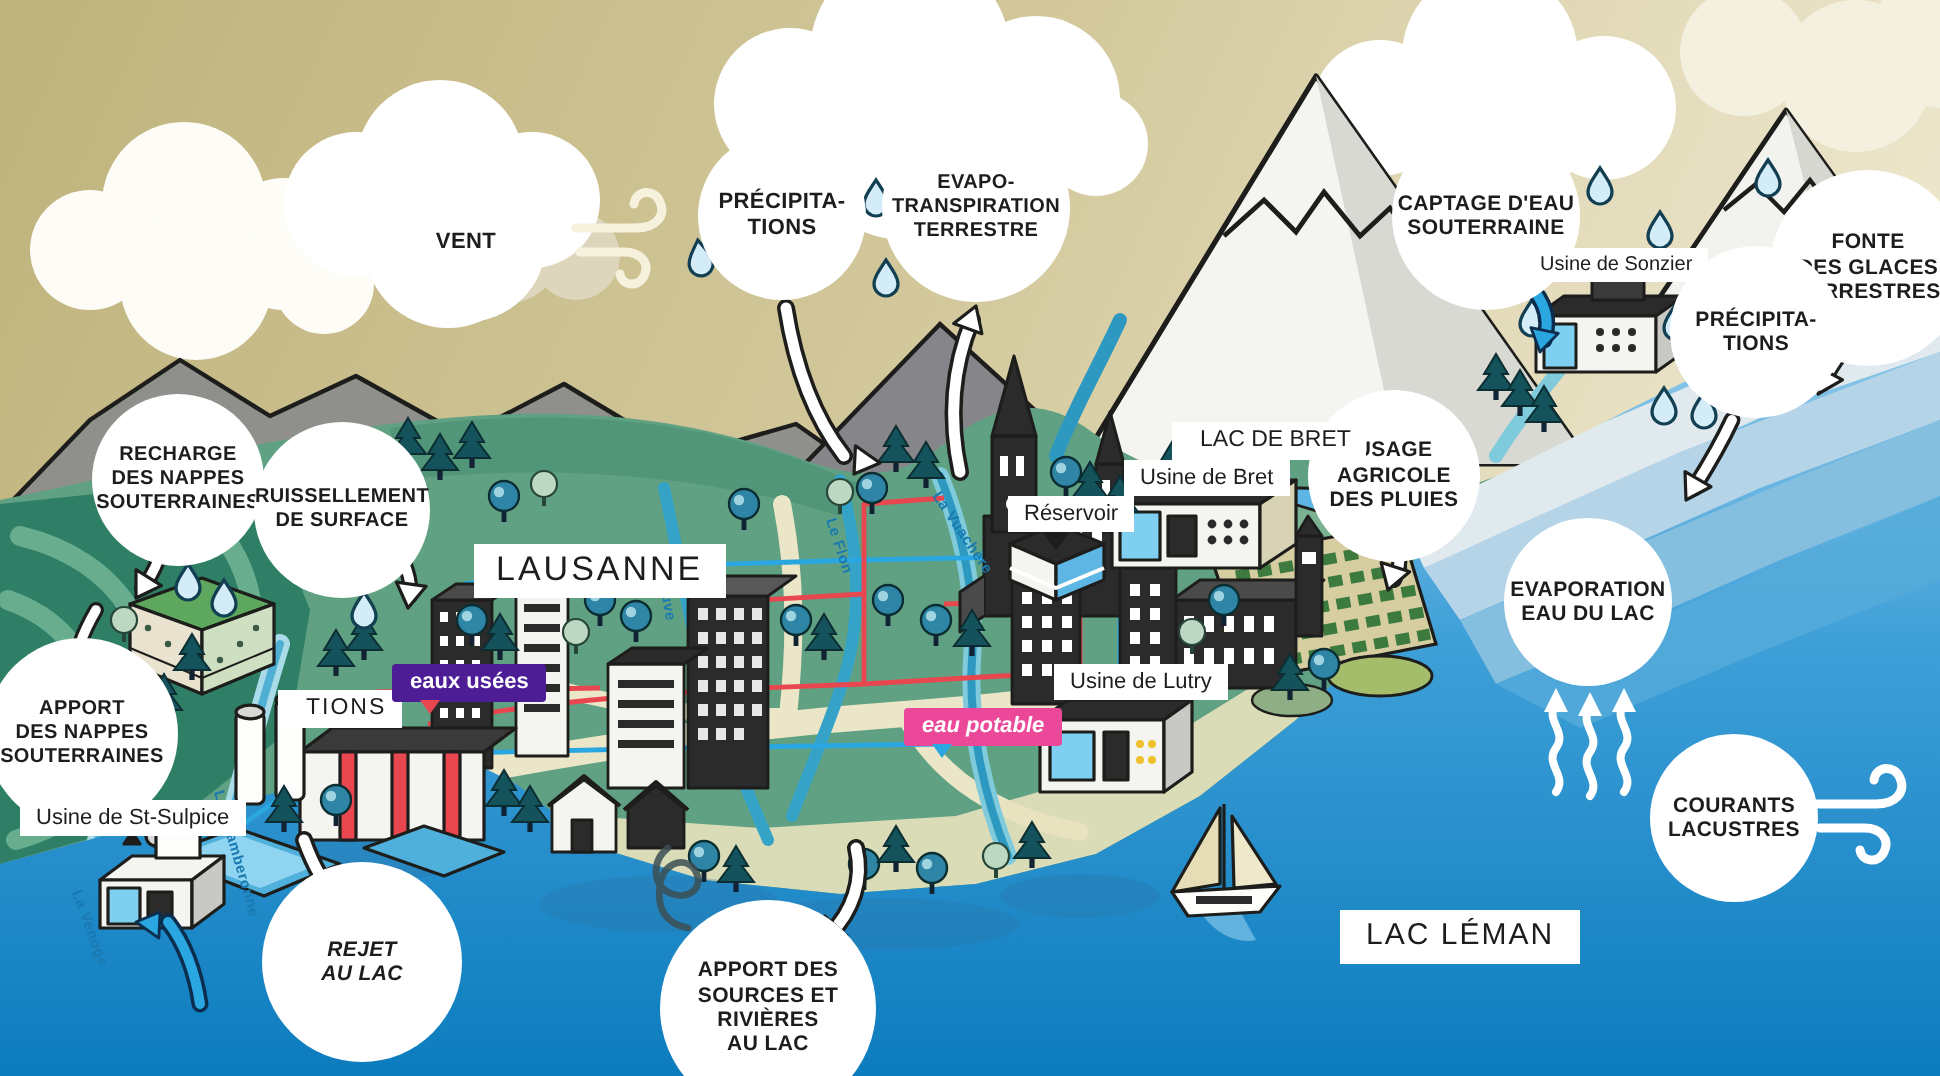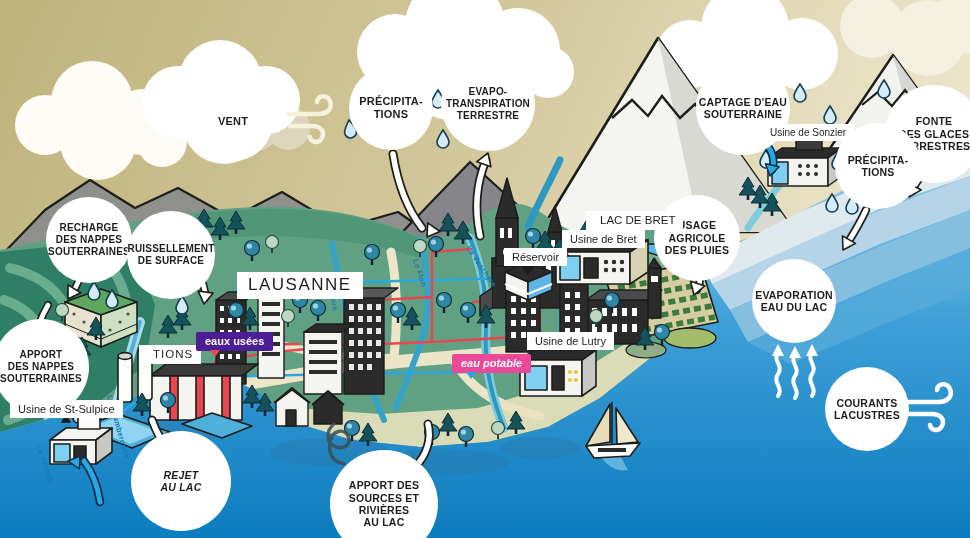--- a/index.html
+++ b/index.html
@@ -661,17 +661,18 @@
 LACUSTRES</div>
 
 <div class="box f17" style="left:237px;top:255px;padding:4px 11px;margin-top:17px;">LAUSANNE</div>
 <div class="box f115" style="left:586px;top:211px;">LAC DE BRET</div>
 <div class="box f11" style="left:562px;top:230px;">Usine de Bret</div>
 <div class="box f11" style="left:504px;top:248px;">Réservoir</div>
 <div class="box f11" style="left:527px;top:332px;">Usine de Lutry</div>
 <div class="box f10" style="left:762px;top:124px;">Usine de Sonzier</div>
 <div class="box f11" style="left:10px;top:400px;">Usine de St-Sulpice</div>
 <div class="box f115" style="left:139px;top:345px;letter-spacing:1px;">TIONS</div>
+<div class="box f15" style="left:670px;top:455px;padding:5px 13px;">LAC LÉMAN</div>
 
 <div class="pill" style="left:196px;top:332px;background:#4c1d95;--tail:#e8474f;">eaux usées</div>
 <div class="pill" style="left:452px;top:354px;background:#ec4899;font-style:italic;--tail:#2aa7e0;">eau potable</div>
 
 </div>
 
 </body></html>

